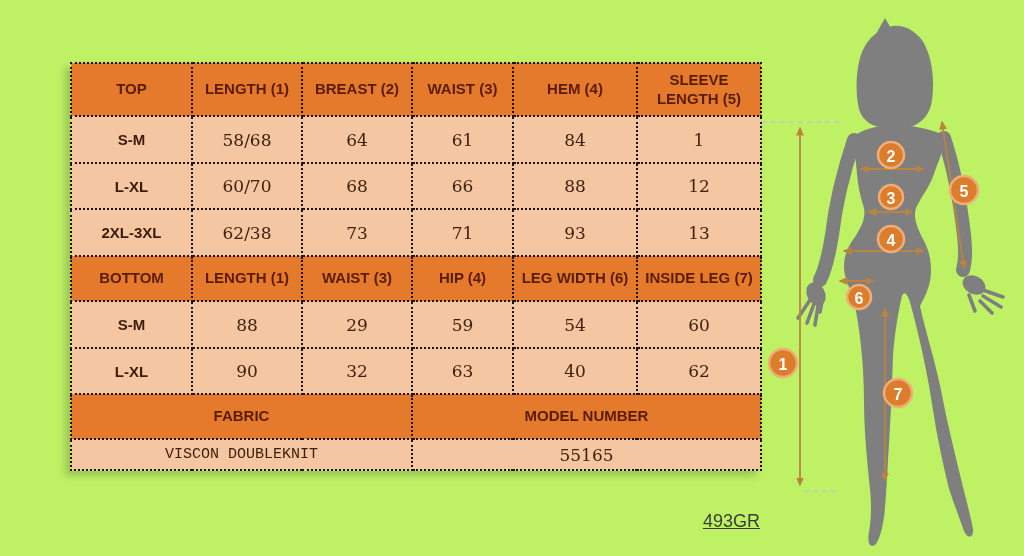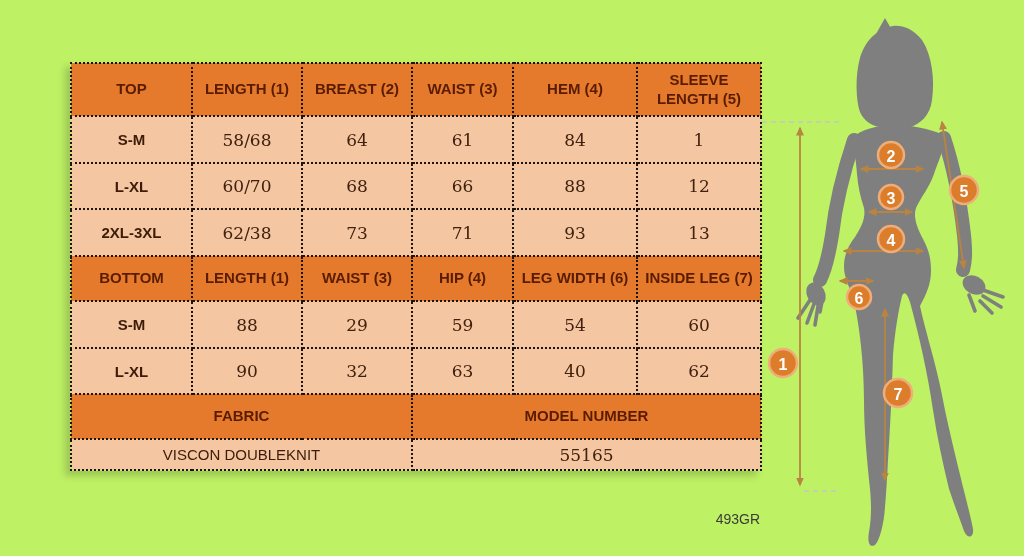--- a/index.html
+++ b/index.html
@@ -30,22 +30,23 @@
     background:#f4c6a2;
     color:#3c1c08;font-weight:bold;font-size:15px;
   }
   td.val{
     background:#f4c6a2;
     color:#40210e;font-size:17px;
     font-family:"DejaVu Serif", serif;
   }
   .footnote{
     position:absolute;left:70px;top:511px;width:690px;
-    text-align:right;font-size:14px;color:#3b3b3b;
-    font-family:"Liberation Sans", sans-serif;
+    text-align:right;font-size:18px;color:#3b3b3b;
+    font-family:"Liberation Sans", sans-serif;
+    text-decoration:underline;
   }
   svg.diagram{position:absolute;left:760px;top:0;width:264px;height:556px;}
   .marker-num{
     fill:#ffffff;font-weight:bold;font-size:16px;
     font-family:"Liberation Sans", sans-serif;
     text-anchor:middle;dominant-baseline:central;
   }
 </style>
 </head>
 <body>
@@ -116,21 +117,21 @@
       <td class="val">32</td>
       <td class="val">63</td>
       <td class="val">40</td>
       <td class="val">62</td>
     </tr>
     <tr style="height:45px">
       <td class="hdr" colspan="3">FABRIC</td>
       <td class="hdr" colspan="3">MODEL NUMBER</td>
     </tr>
     <tr style="height:31px">
-      <td class="val" colspan="3" style="font-size:15px;font-family:Liberation Sans, sans-serif;color:#3c1c08;">VISCON DOUBLEKNIT</td>
+      <td class="val" colspan="3" style="font-size:15px;font-family:Liberation Mono, monospace;color:#3c1c08;">VISCON DOUBLEKNIT</td>
       <td class="val" colspan="3">55165</td>
     </tr>
   </tbody>
     </table>
 
   <div class="footnote">493GR</div>
 
   <svg class="diagram" viewBox="0 0 264 556">
     <defs>
       <marker id="mE" markerWidth="9" markerHeight="8" refX="7.5" refY="4" orient="auto" markerUnits="userSpaceOnUse">

